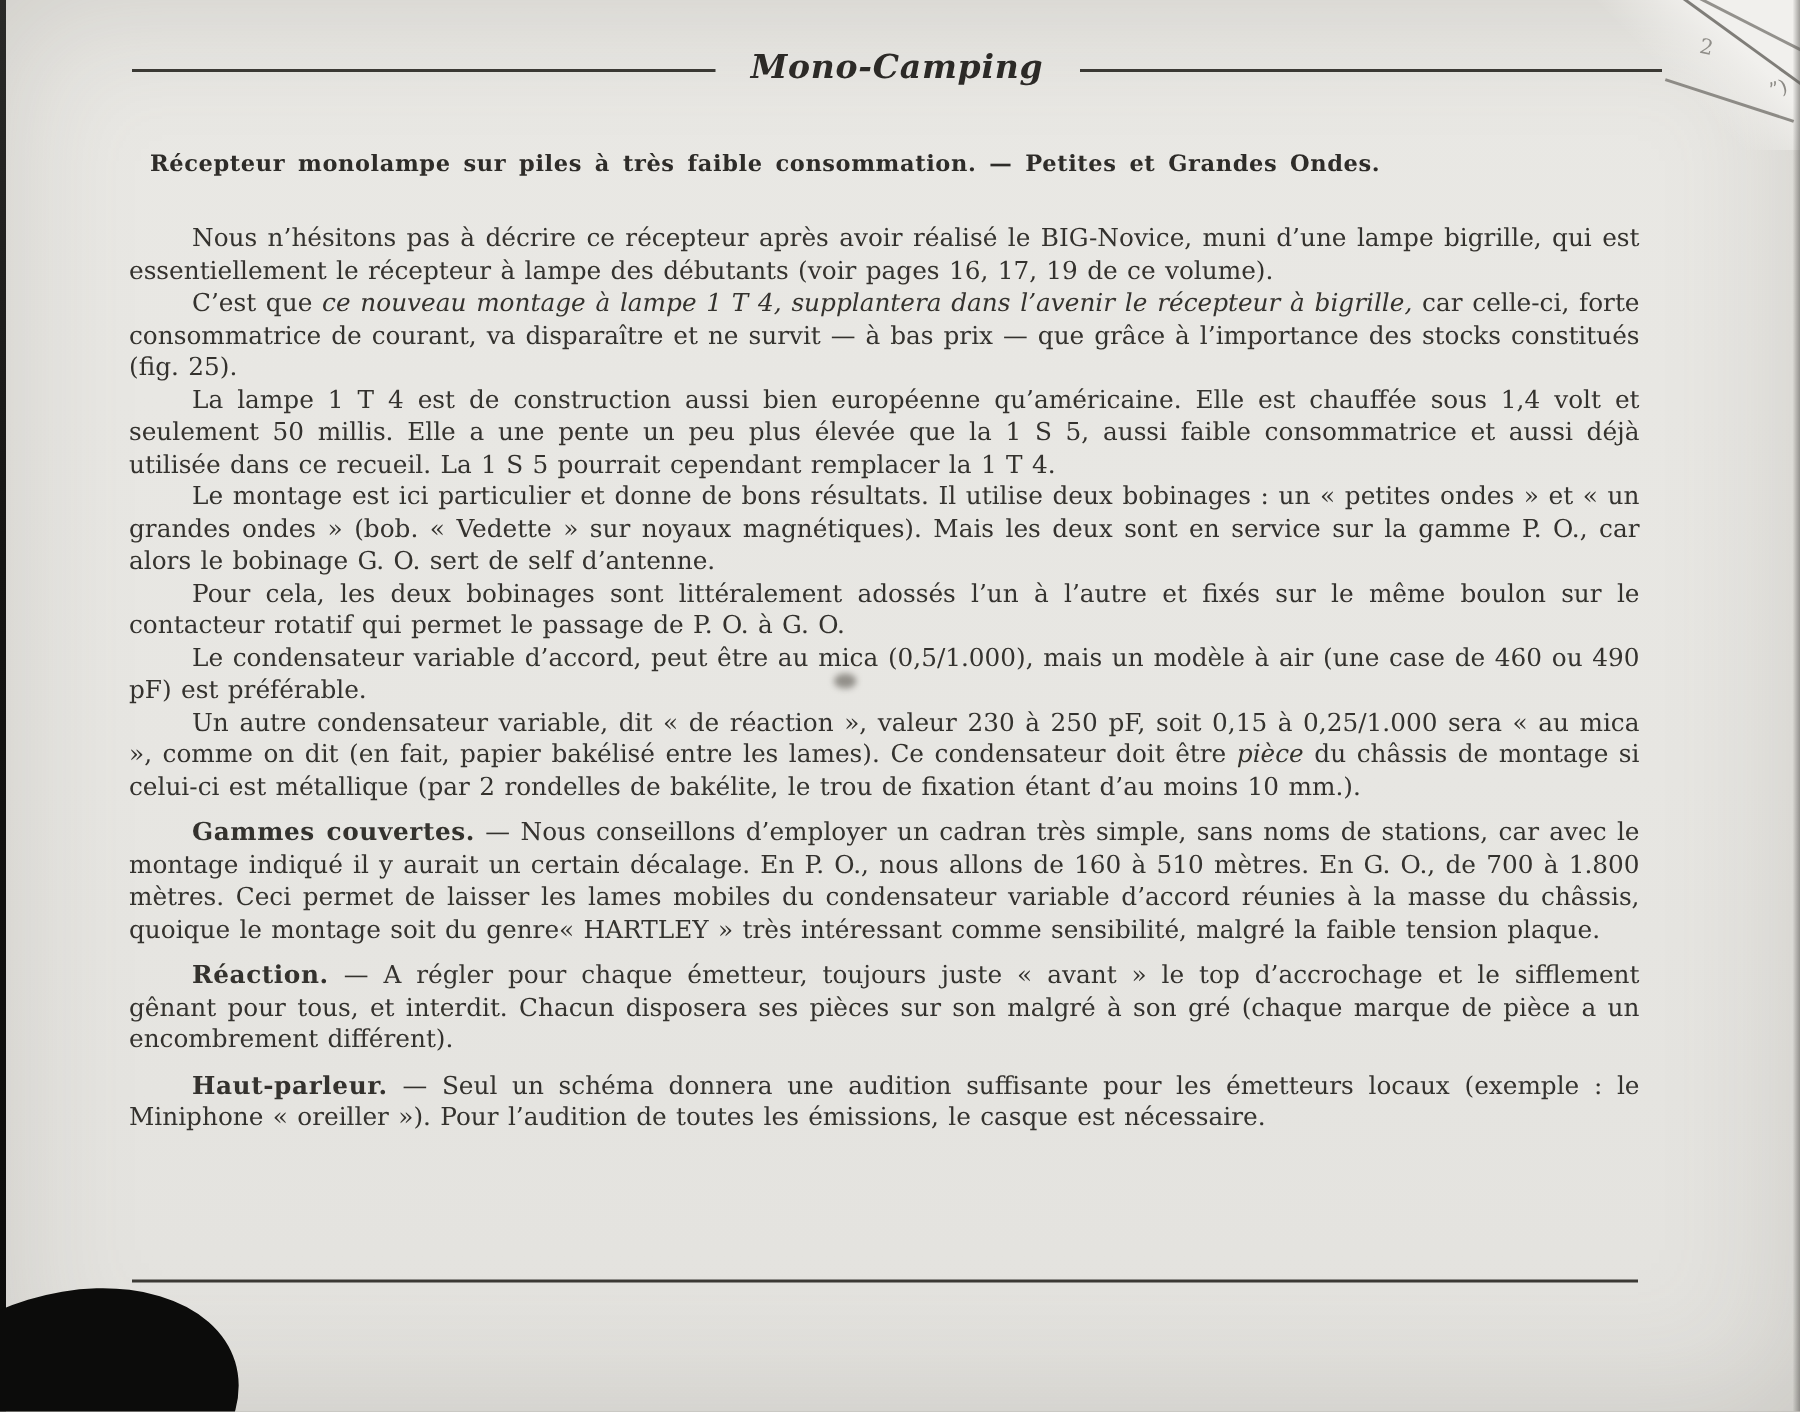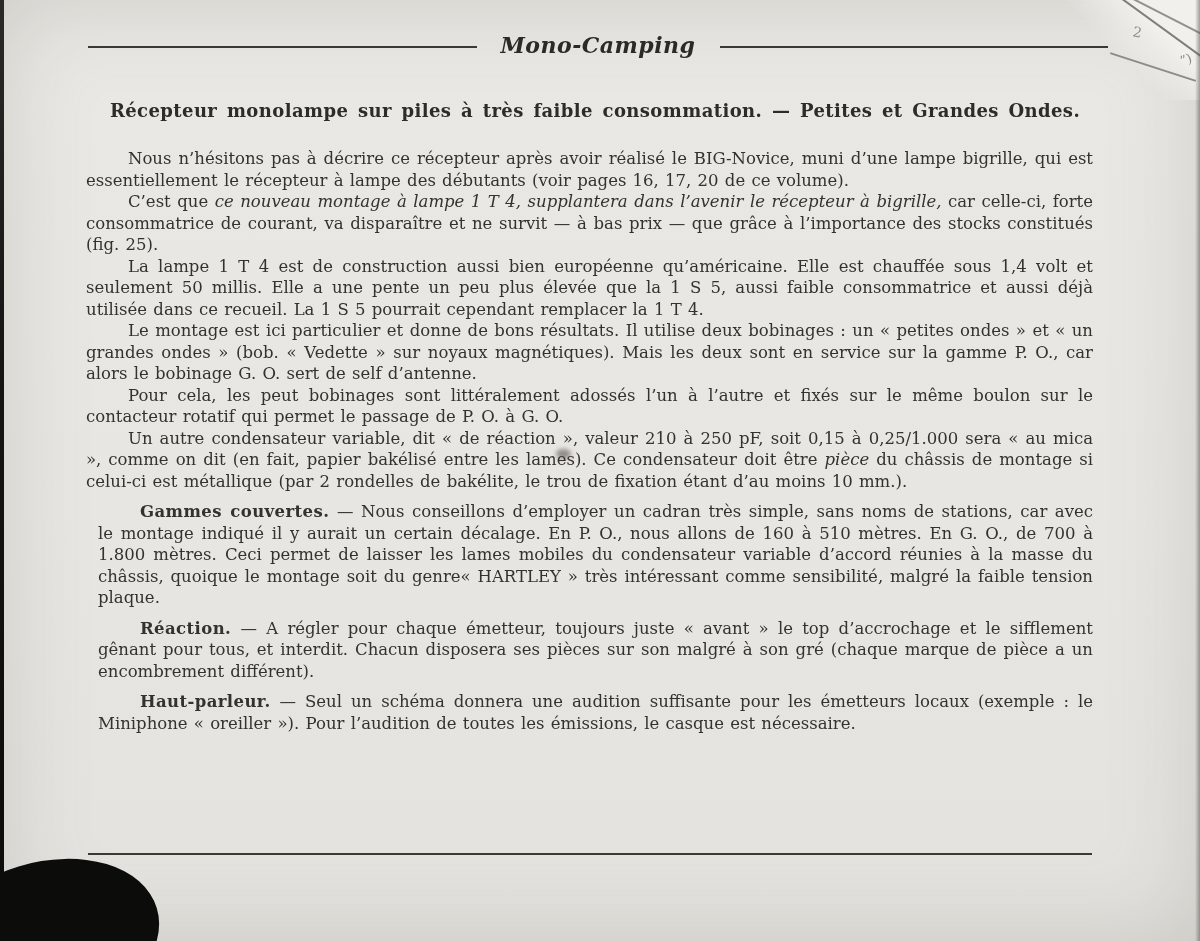--- a/index.html
+++ b/index.html
@@ -60,31 +60,31 @@
     font-style: italic; font-weight: bold; font-size: 22px;
     color: #2c2a27; letter-spacing: 0.5px; white-space: nowrap;
   }
   .page-mark {
     position: absolute; top: 24px; right: 58px;
     color: #908e89; font-size: 14px; transform: rotate(12deg);
   }
   
   .article-title {
     position: absolute; top: 100px; left: 100px; right: 110px;
-    margin: 0; text-align: center;
-    font-size: 18px; font-weight: bold; color: #2e2c29;
+    margin: 0; 
+    font-size: 15px; font-weight: bold; color: #2e2c29;
     letter-spacing: 0.4px; word-spacing: 3px;
   }
   .body-text {
     position: absolute; top: 148px; left: 86px; width: 1007px;
     font-size: 16.5px; line-height: 21.5px; color: #34322e;
     text-align: justify; word-spacing: 1px;
   }
   .para { margin: 0; text-indent: 42px; }
-  .lead-para { margin-top: 9px; margin-left: 12px; }
+  .lead-para { margin-top: 9px; }
   .lead { font-weight: bold; letter-spacing: 0.4px; }
   .bottom-rule {
     position: absolute; left: 88px; top: 853px; width: 1004px; height: 2px;
     background: #3b3934;
   }
 </style>
 </head>
 <body>
 
 <div class="page">
@@ -104,44 +104,47 @@
     <span class="masthead-title">Mono-Camping</span>
     <span class="rule"></span>
   </header>
   <div class="page-mark">2</div>
 
   <h1 class="article-title">Récepteur monolampe sur piles à très faible consommation. — Petites et Grandes Ondes.</h1>
 
   <main class="body-text">
 
     <p class="para">
-      <span>Nous n’hésitons pas à décrire ce récepteur après avoir réalisé le BIG-Novice, muni d’une lampe bigrille, qui est essentiellement le récepteur à lampe des débutants (voir pages 16, 17, 20 de ce volume).</span>
+      <span>Nous n’hésitons pas à décrire ce récepteur après avoir réalisé le BIG-Novice, muni d’une lampe bigrille, qui est essentiellement le récepteur à lampe des débutants (voir pages 16, 17, 19 de ce volume).</span>
     </p>
 
     <p class="para">
       <span>C’est que </span><i>ce nouveau montage à lampe 1 T 4, supplantera dans l’avenir le récepteur à bigrille,</i><span> car celle-ci, forte consommatrice de courant, va disparaître et ne survit — à bas prix — que grâce à l’importance des stocks constitués (fig. 25).</span>
     </p>
 
     <p class="para">
       <span>La lampe 1 T 4 est de construction aussi bien européenne qu’américaine. Elle est chauffée sous 1,4 volt et seulement 50 millis. Elle a une pente un peu plus élevée que la 1 S 5, aussi faible consommatrice et aussi déjà utilisée dans ce recueil. La 1 S 5 pourrait cependant remplacer la 1 T 4.</span>
     </p>
 
     <p class="para">
       <span>Le montage est ici particulier et donne de bons résultats. Il utilise deux bobinages : un « petites ondes » et « un grandes ondes » (bob. « Vedette » sur noyaux magnétiques). Mais les deux sont en service sur la gamme P. O., car alors le bobinage G. O. sert de self d’antenne.</span>
     </p>
 
     <p class="para">
-      <span>Pour cela, les peut bobinages sont littéralement adossés l’un à l’autre et fixés sur le même boulon sur le contacteur rotatif qui permet le passage de P. O. à G. O.</span>
+      <span>Pour cela, les deux bobinages sont littéralement adossés l’un à l’autre et fixés sur le même boulon sur le contacteur rotatif qui permet le passage de P. O. à G. O.</span>
     </p>
 
 
 
+    <p class="para">
+      <span>Le condensateur variable d’accord, peut être au mica (0,5/1.000), mais un modèle à air (une case de 460 ou 490 pF) est préférable.</span>
+    </p>
 
     <p class="para">
-      <span>Un autre condensateur variable, dit « de réaction », valeur 210 à 250 pF, soit 0,15 à 0,25/1.000 sera « au mica », comme on dit (en fait, papier bakélisé entre les lames). Ce condensateur doit être </span><i>pièce</i><span> du châssis de montage si celui-ci est métallique (par 2 rondelles de bakélite, le trou de fixation étant d’au moins 10 mm.).</span>
+      <span>Un autre condensateur variable, dit « de réaction », valeur 230 à 250 pF, soit 0,15 à 0,25/1.000 sera « au mica », comme on dit (en fait, papier bakélisé entre les lames). Ce condensateur doit être </span><i>pièce</i><span> du châssis de montage si celui-ci est métallique (par 2 rondelles de bakélite, le trou de fixation étant d’au moins 10 mm.).</span>
     </p>
 
     <p class="para lead-para">
       <b class="lead">Gammes couvertes.</b><span> — Nous conseillons d’employer un cadran très simple, sans noms de stations, car avec le montage indiqué il y aurait un certain décalage. En P. O., nous allons de 160 à 510 mètres. En G. O., de 700 à 1.800 mètres. Ceci permet de laisser les lames mobiles du condensateur variable d’accord réunies à la masse du châssis, quoique le montage soit du genre« HARTLEY » très intéressant comme sensibilité, malgré la faible tension plaque.</span>
     </p>
 
     <p class="para lead-para">
       <b class="lead">Réaction.</b><span> — A régler pour chaque émetteur, toujours juste « avant » le top d’accrochage et le sifflement gênant pour tous, et interdit. Chacun disposera ses pièces sur son malgré à son gré (chaque marque de pièce a un encombrement différent).</span>
     </p>
 

